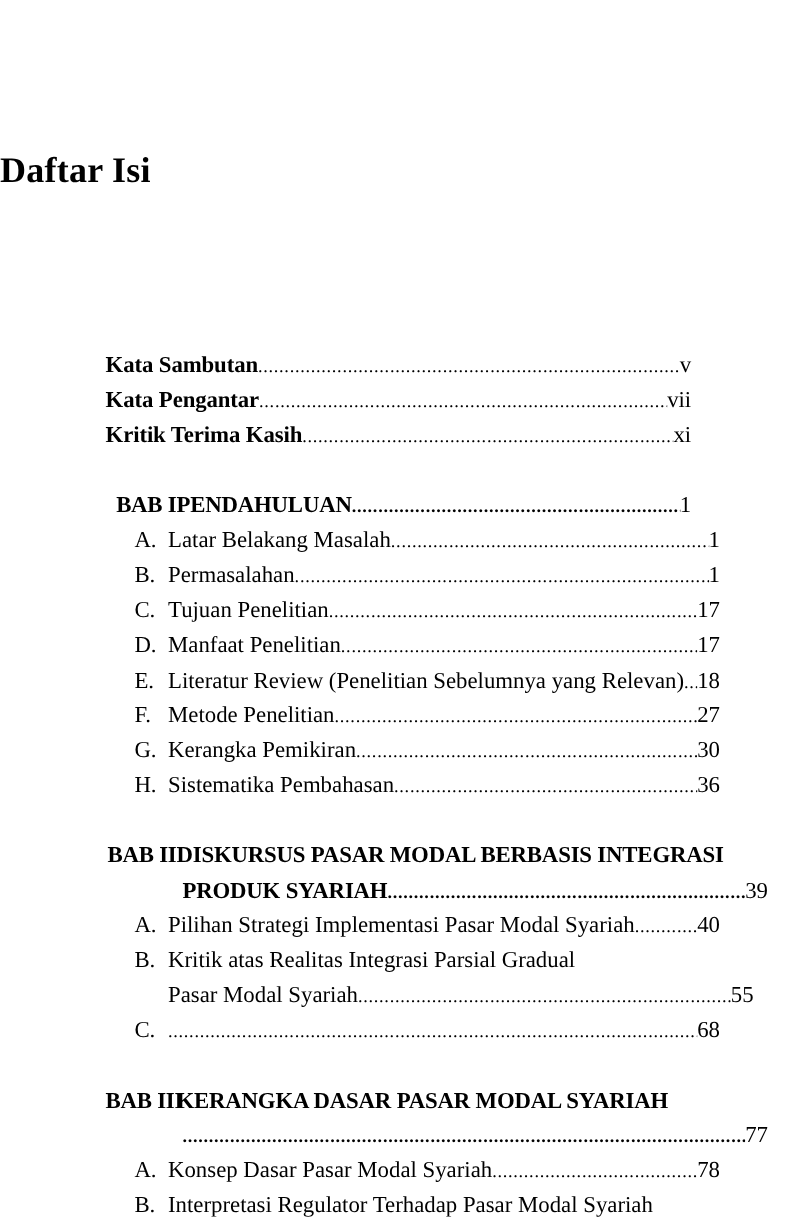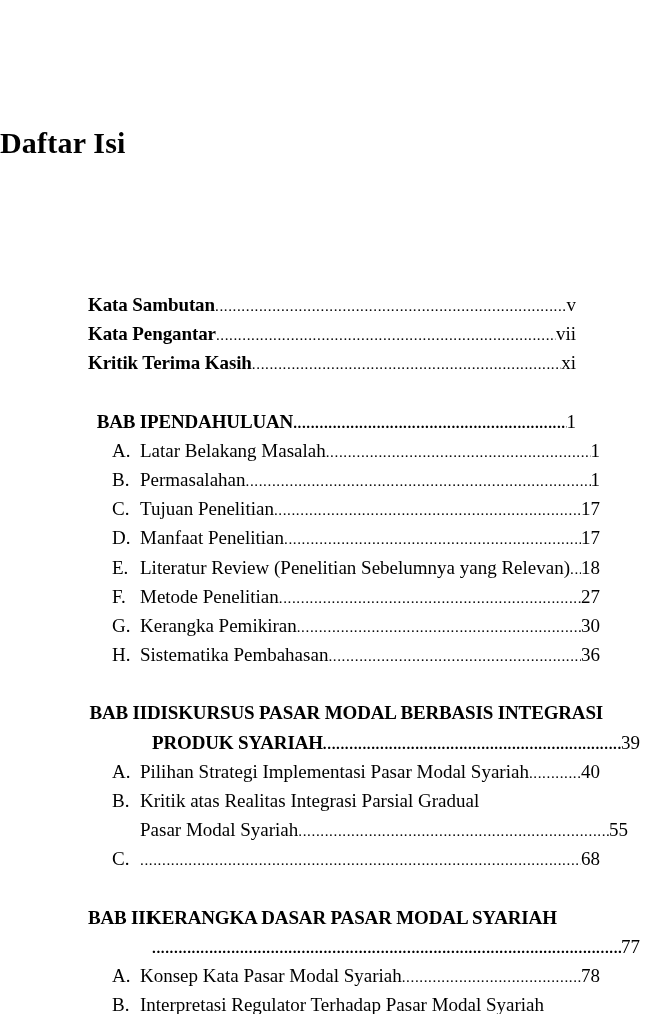--- a/index.html
+++ b/index.html
@@ -245,21 +245,21 @@
       <div class="row bab">
         <span class="bab-no">BAB III</span>
         <span class="label">KERANGKA DASAR PASAR MODAL SYARIAH</span>
       </div>
       <div class="row bab bab-cont">
         <span class="leader"></span>
         <span class="page-num">77</span>
       </div>
       <div class="row sub">
         <span class="marker">A.</span>
-        <span class="label">Konsep Kata Pasar Modal Syariah</span>
+        <span class="label">Konsep Dasar Pasar Modal Syariah</span>
         <span class="leader"></span>
         <span class="page-num">78</span>
       </div>
       <div class="row sub">
         <span class="marker">B.</span>
         <span class="label">Interpretasi Regulator Terhadap Pasar Modal Syariah</span>
       </div>
     </div>
 
 </div>

